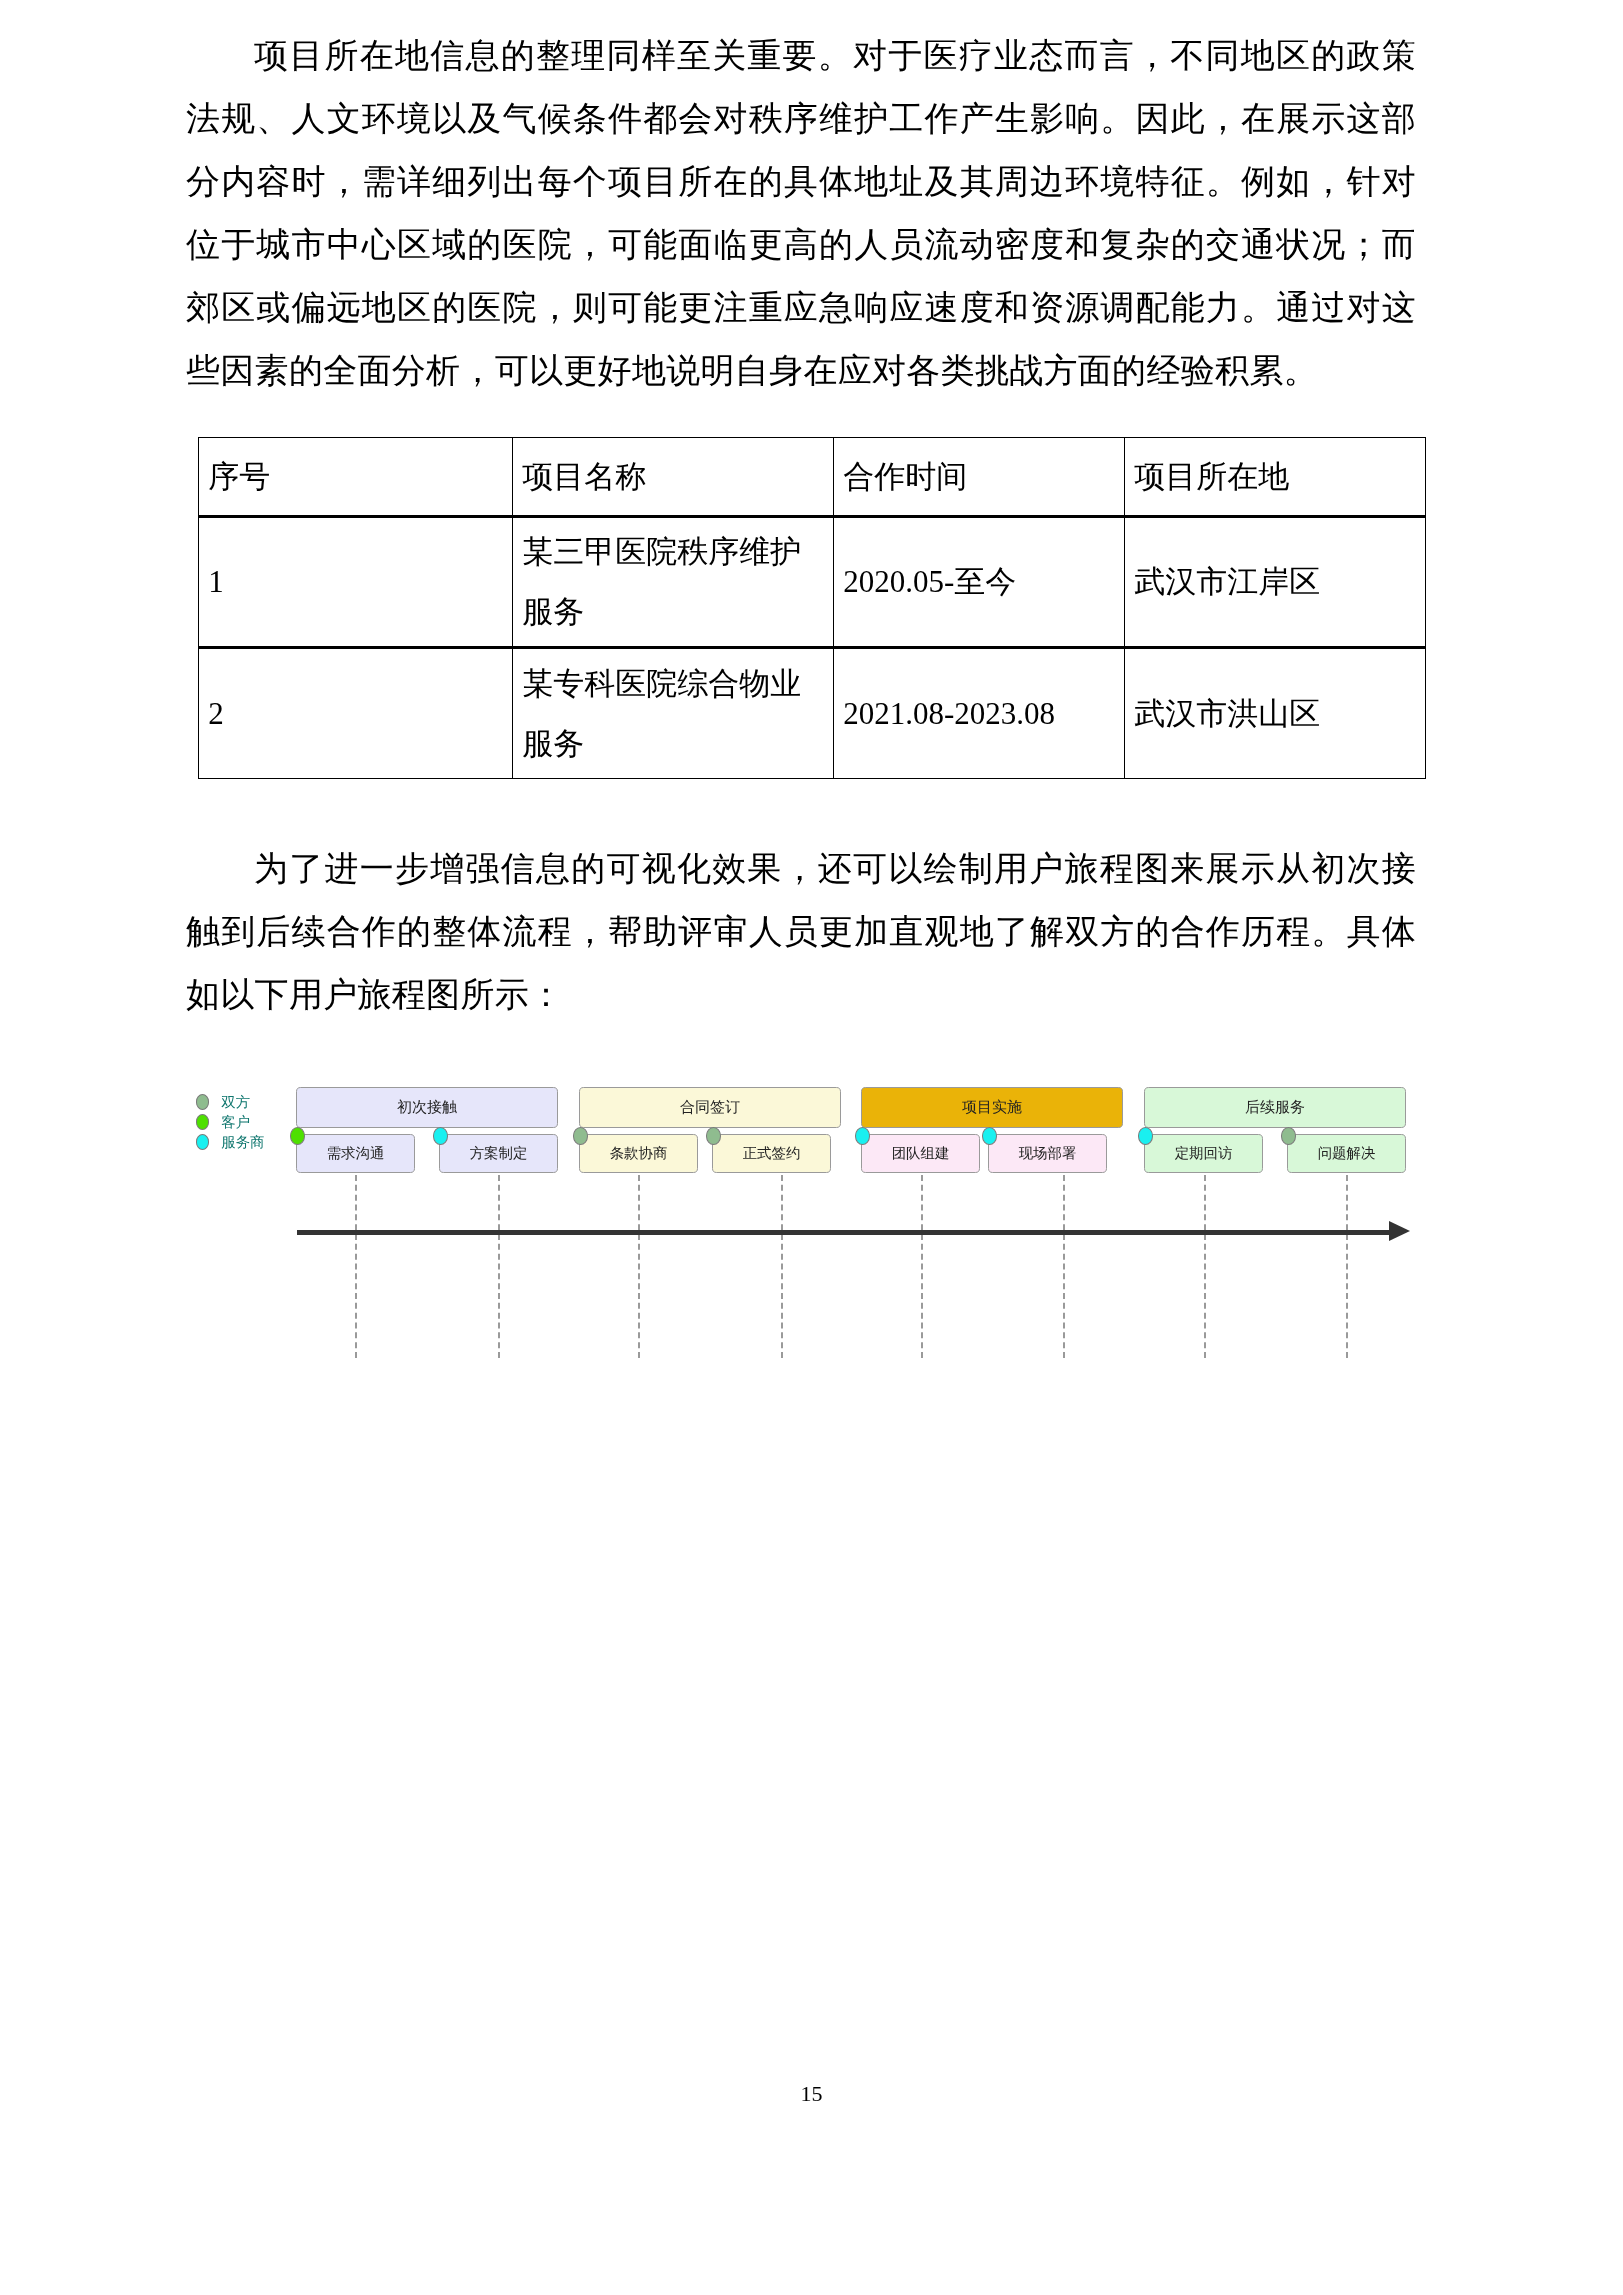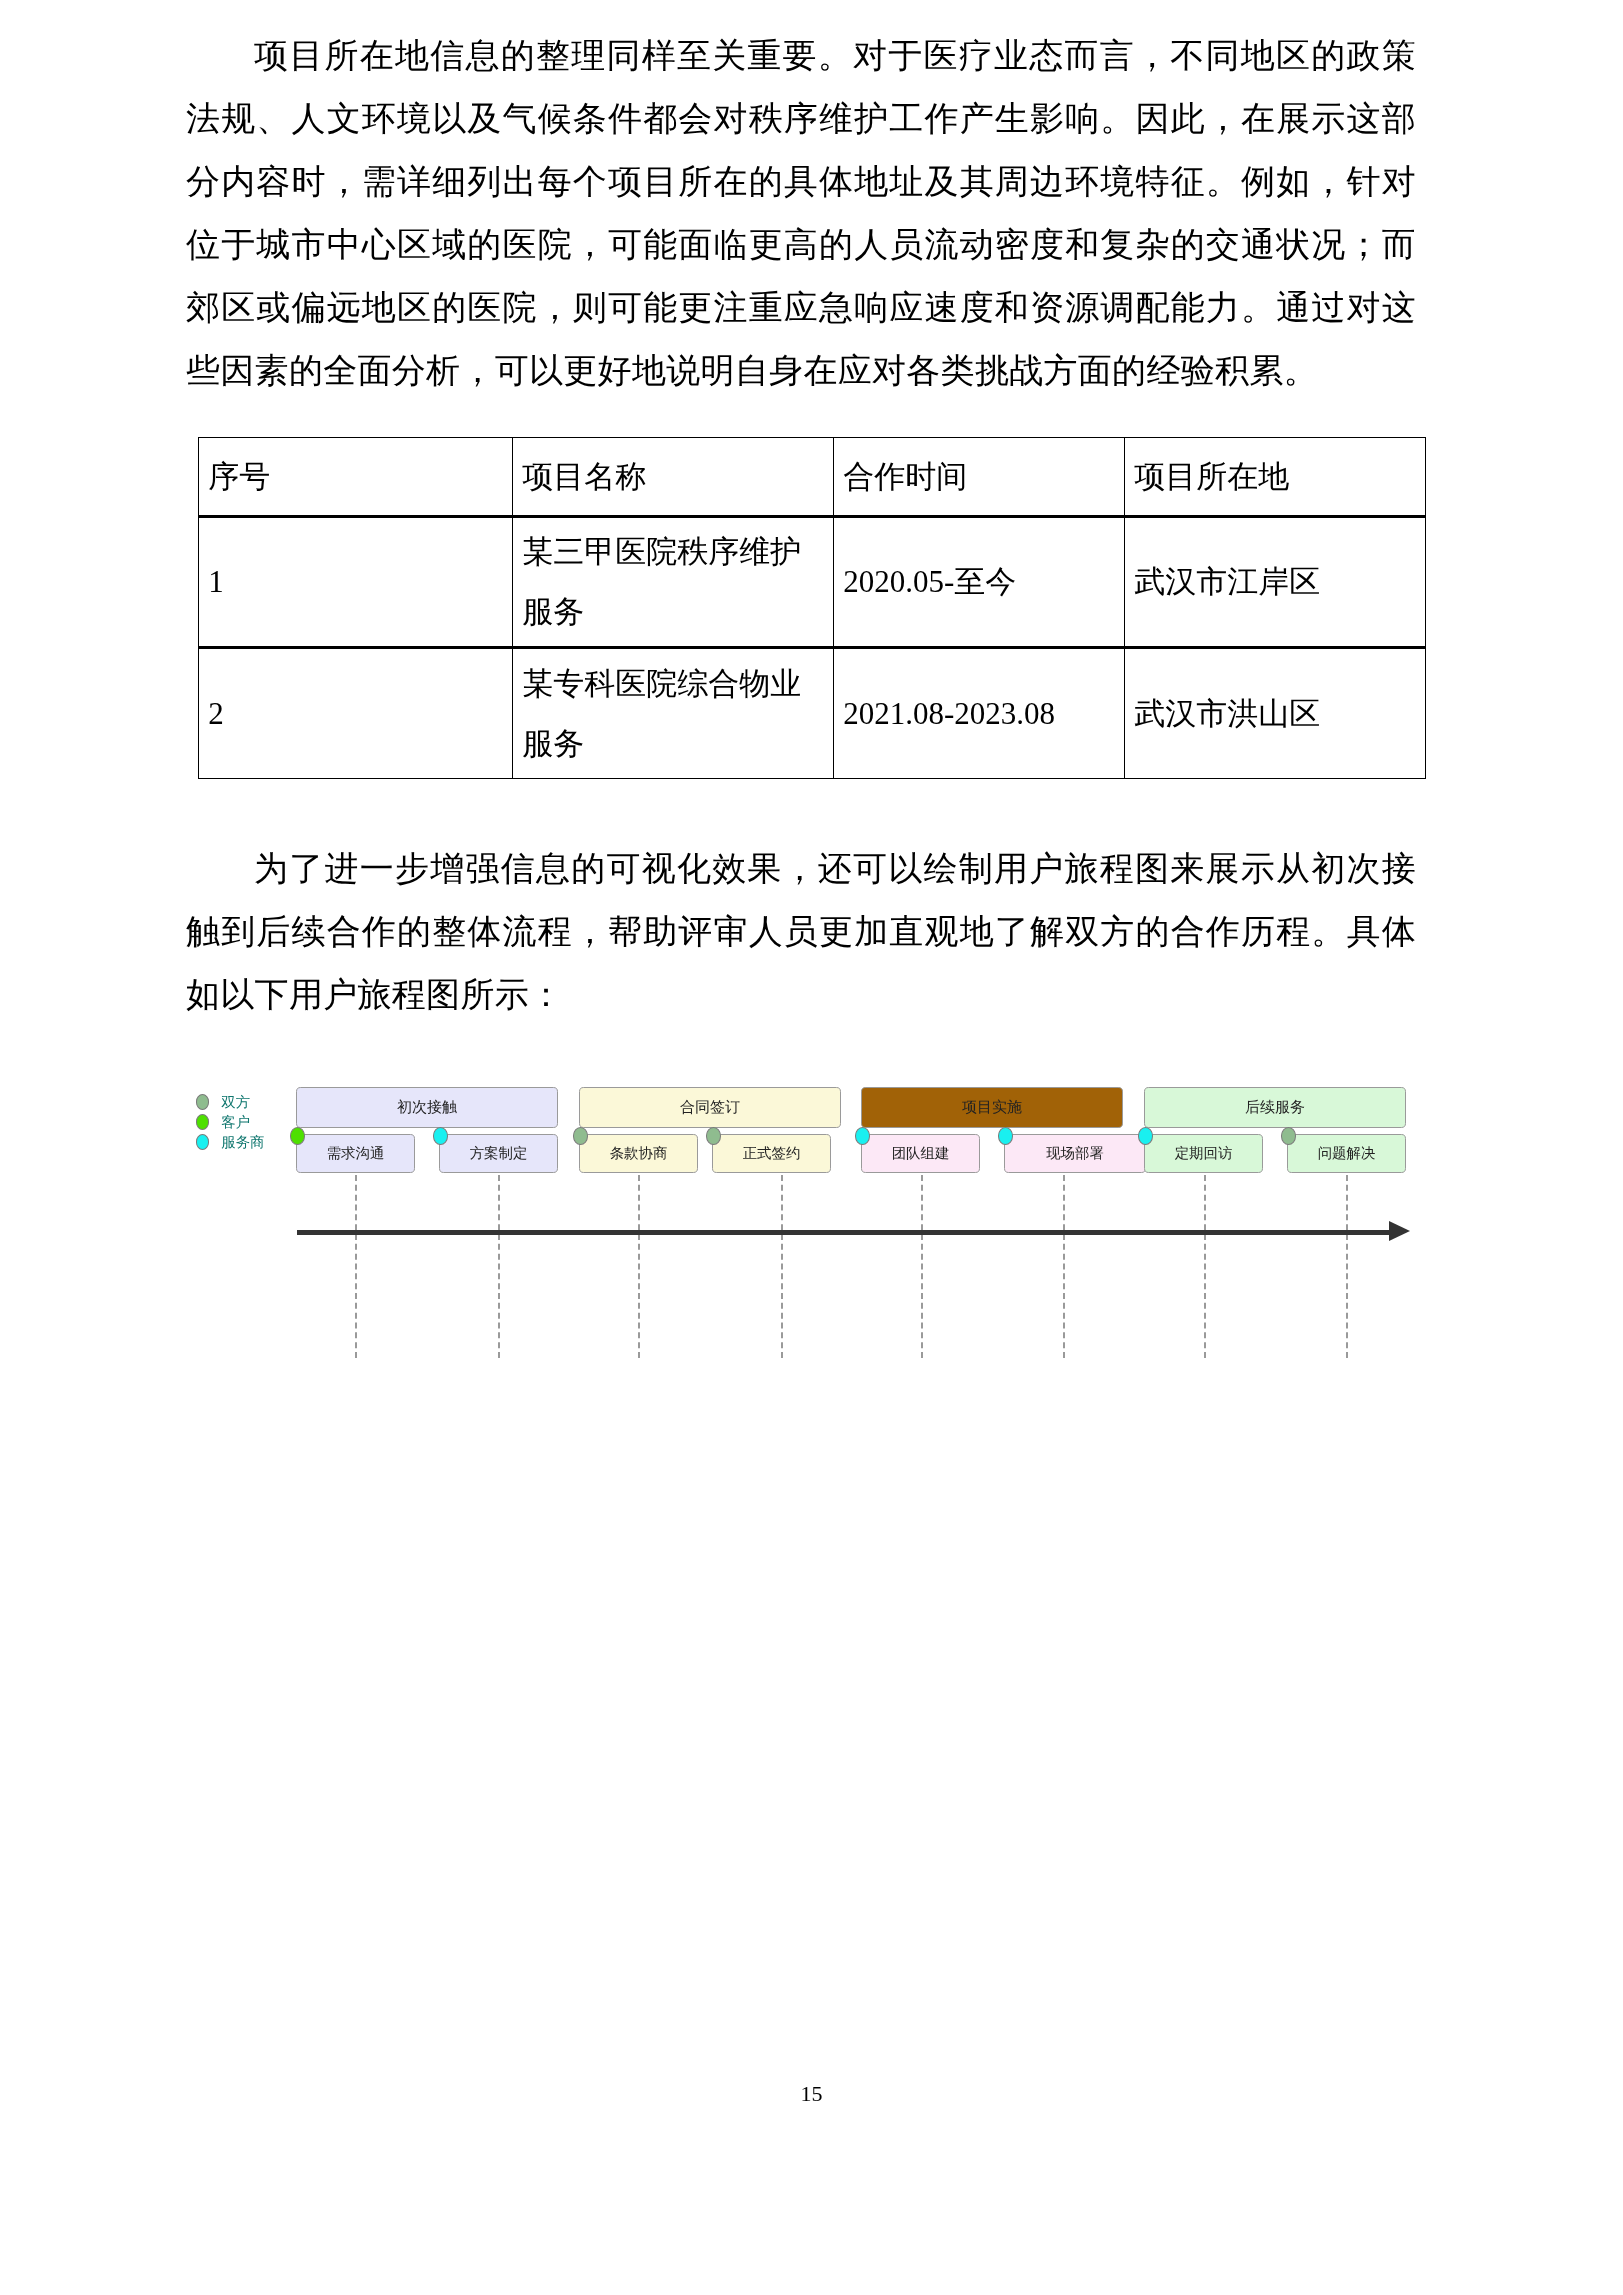--- a/index.html
+++ b/index.html
@@ -266,21 +266,21 @@
         </div>
       </div>
 
       <div class="phases">
         <div class="phase-box" style="left:0px;width:262px;background:#e6e6fa">
           <span class="phase-label">初次接触</span>
         </div>
         <div class="phase-box" style="left:283px;width:262px;background:#fbf8d8">
           <span class="phase-label">合同签订</span>
         </div>
-        <div class="phase-box" style="left:565px;width:262px;background:#a16207">
+        <div class="phase-box" style="left:565px;width:262px;background:#eab308">
           <span class="phase-label">项目实施</span>
         </div>
         <div class="phase-box" style="left:848px;width:262px;background:#d8f8d8">
           <span class="phase-label">后续服务</span>
         </div>
       </div>
 
       <div class="tasks">
         <div class="task-box" style="left:0px;width:119px;background:#e6e6fa">
           <span class="actor-dot" style="background:#4ee000"></span>
@@ -295,21 +295,21 @@
           <span class="task-label">条款协商</span>
         </div>
         <div class="task-box" style="left:416px;width:119px;background:#fbf8d8">
           <span class="actor-dot" style="background:#8fbc8f"></span>
           <span class="task-label">正式签约</span>
         </div>
         <div class="task-box" style="left:565px;width:119px;background:#fce8f6">
           <span class="actor-dot" style="background:#19f0f0"></span>
           <span class="task-label">团队组建</span>
         </div>
-        <div class="task-box" style="left:708px;width:142px;background:#fce8f6">
+        <div class="task-box" style="left:692px;width:119px;background:#fce8f6">
           <span class="actor-dot" style="background:#19f0f0"></span>
           <span class="task-label">现场部署</span>
         </div>
         <div class="task-box" style="left:848px;width:119px;background:#d8f8d8">
           <span class="actor-dot" style="background:#19f0f0"></span>
           <span class="task-label">定期回访</span>
         </div>
         <div class="task-box" style="left:991px;width:119px;background:#d8f8d8">
           <span class="actor-dot" style="background:#8fbc8f"></span>
           <span class="task-label">问题解决</span>

